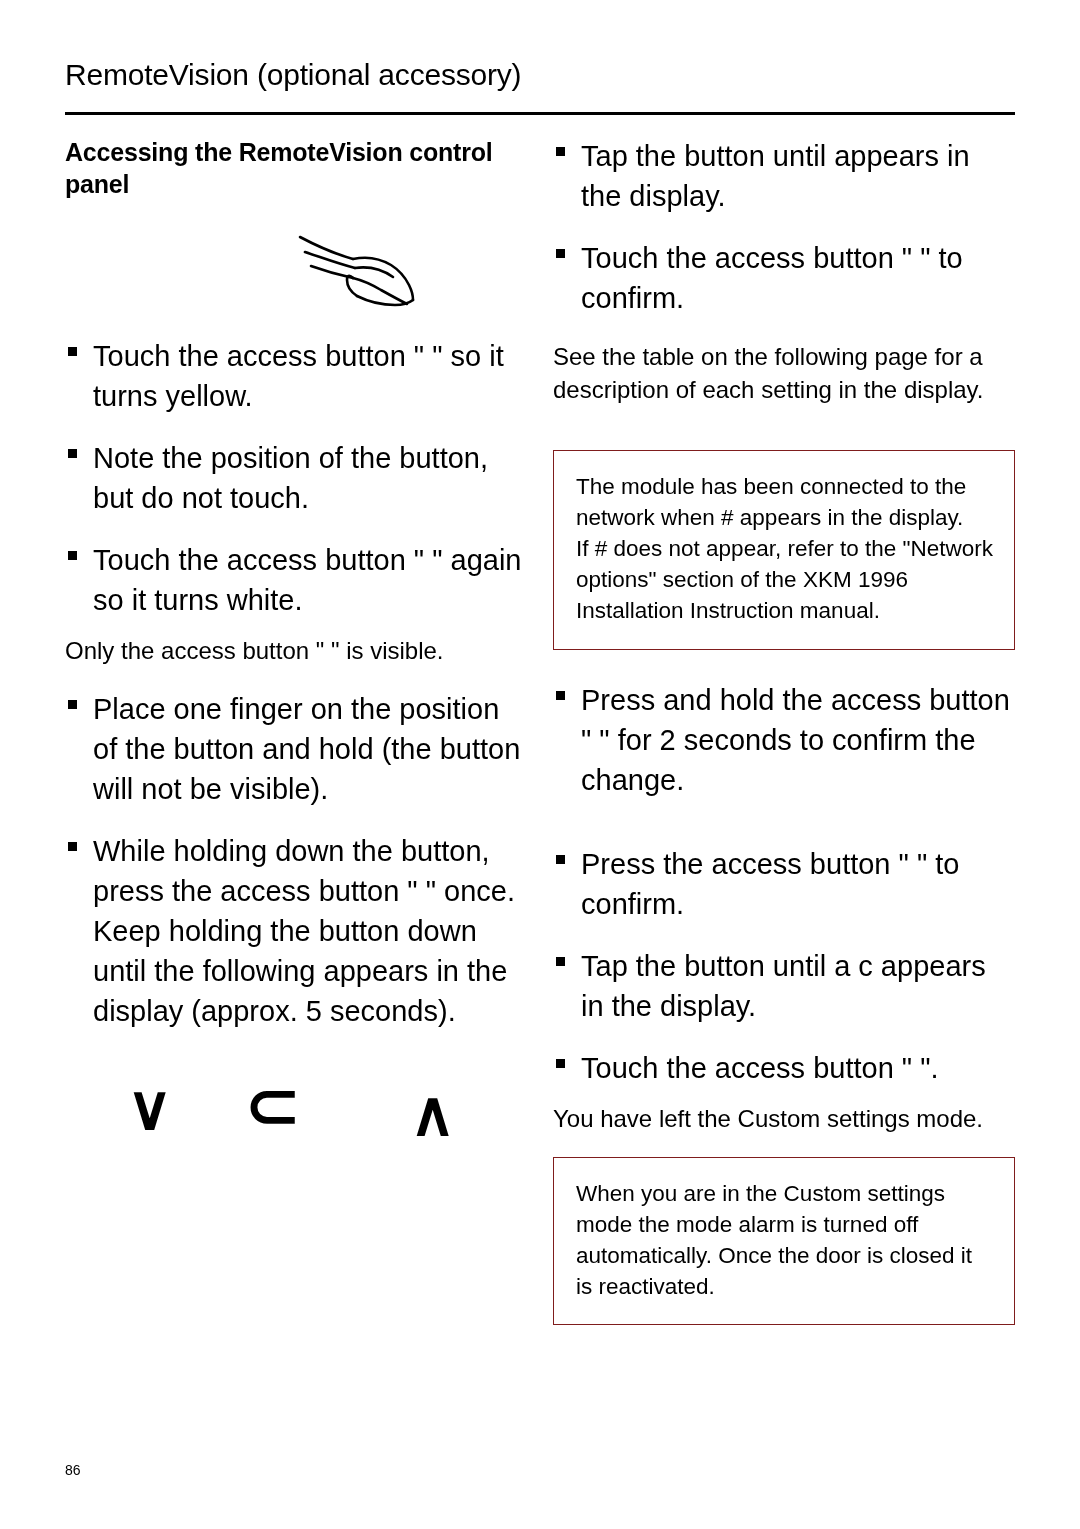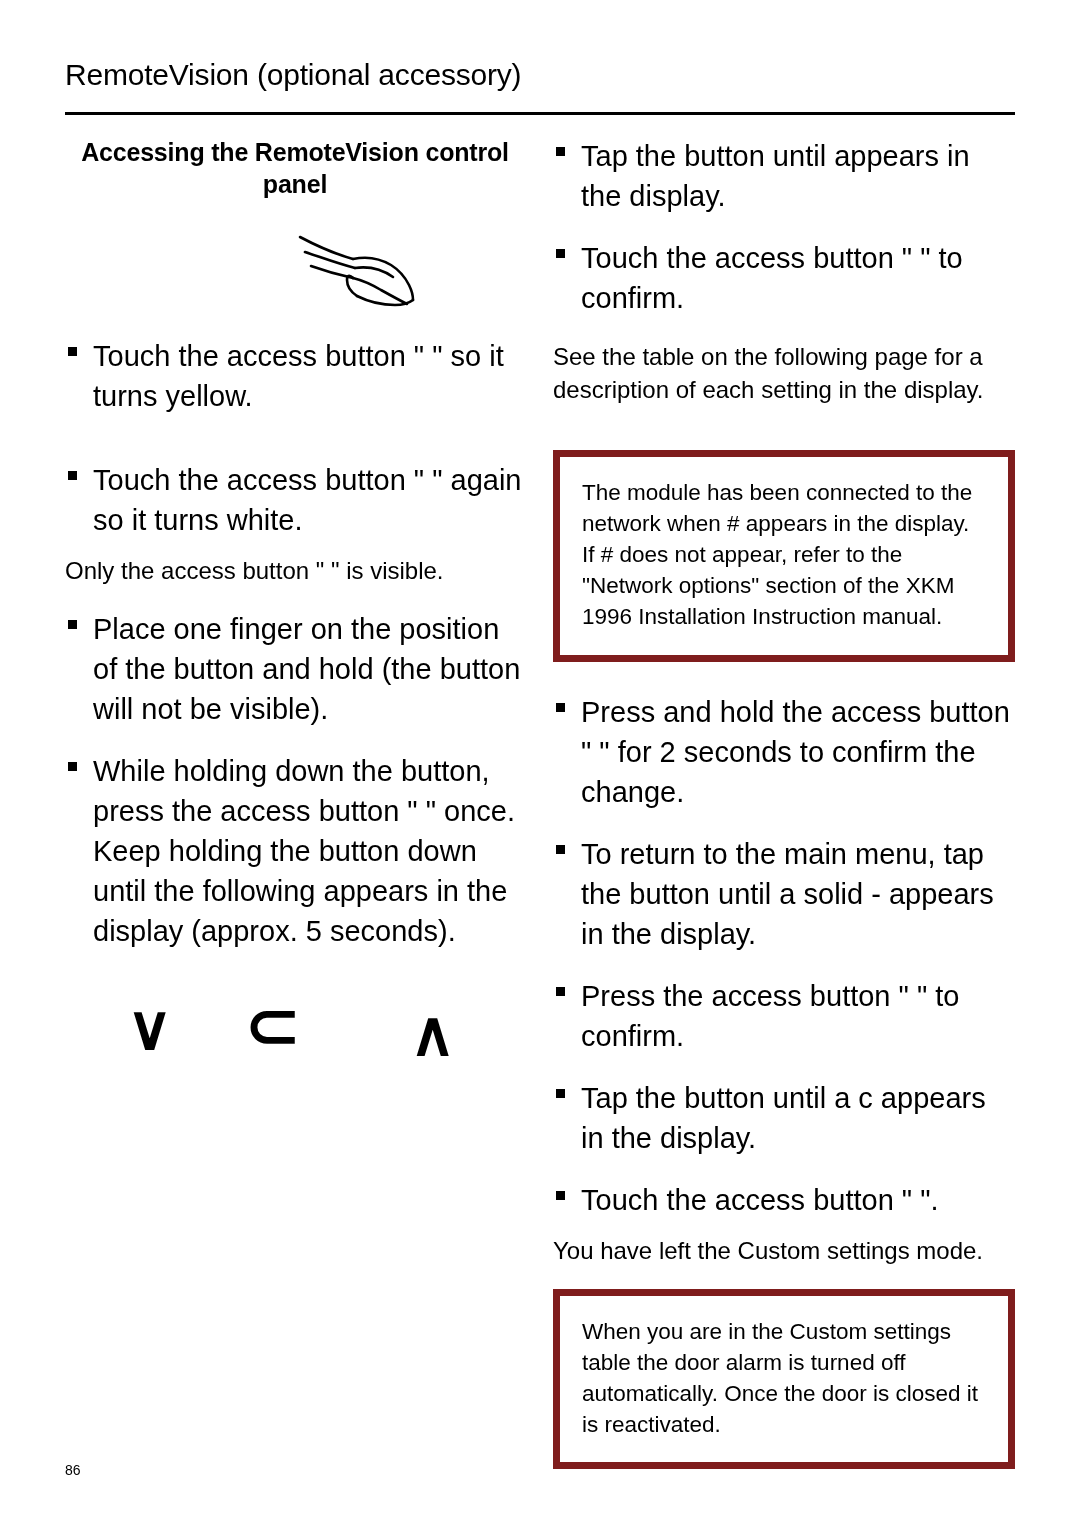--- a/index.html
+++ b/index.html
@@ -49,21 +49,20 @@
     left: 553px;
     top: 136px;
     width: 462px;
   }
   h2.section-title {
     font-size: 25px;
     font-weight: bold;
     margin: 0 0 0 0;
     line-height: 1.28;
     letter-spacing: -0.2px;
-    text-align: center;
   }
   p.body {
     font-size: 24px;
     line-height: 1.38;
     margin: 0;
   }
   .bullet {
     position: relative;
     padding-left: 28px;
     font-size: 29px;
@@ -95,21 +94,21 @@
   .display-row {
     position: relative;
     height: 96px;
     margin: 40px 0 44px 0;
   }
   .glyph {
     position: absolute;
     font-weight: bold;
   }
   .note-box {
-    border: 7px solid #7f1d1d;
+    border: 1px solid #7f1d1d;
     padding: 20px 20px 22px 22px;
     box-sizing: border-box;
   }
   .note-box p {
     font-size: 22.5px;
     line-height: 1.38;
     margin: 0;
   }
   .footer-page {
     position: absolute;
@@ -140,20 +139,21 @@
           <path d="M58 46 C 66 48, 76 52, 86 58 C 95 63, 104 68, 112 72"></path>
           <path d="M60 36 C 74 34, 88 38, 98 45"></path>
           <path d="M118 68 C 114 71, 108 73, 100 73 C 88 73, 74 70, 62 64"></path>
           <path d="M62 64 C 56 60, 52 54, 52 48 C 52 44, 54 42, 58 46"></path>
         </g>
       </svg>
     </div>
 
     <div class="bullet"><span class="sq"></span><span>Touch the access button "  " so it turns yellow.</span></div>
     <div class="gap-m"></div>
+    <div class="bullet"><span class="sq"></span><span>Note the position of the     button, but do not touch.</span></div>
     <div class="gap-m"></div>
     <div class="bullet"><span class="sq"></span><span>Touch the access button "  " again so it turns white.</span></div>
     <div class="gap-s"></div>
     <p class="body">Only the access button "  " is visible.</p>
     <div class="gap-m"></div>
     <div class="bullet"><span class="sq"></span><span>Place one finger on the position of the     button and hold (the     button will not be visible).</span></div>
     <div class="gap-m"></div>
     <div class="bullet"><span class="sq"></span><span>While holding down the     button, press the access button "  " once. Keep holding the     button down until the following appears in the display (approx. 5 seconds).</span></div>
 
     <div class="display-row">
@@ -178,32 +178,31 @@
 
     <div class="note-box">
       <p>The module has been connected to the network when   # appears in the display.</p>
       <p>If   # does not appear, refer to the "Network options" section of the XKM 1996 Installation Instruction manual.</p>
     </div>
 
     <div class="gap-l"></div>
 
     <div class="bullet"><span class="sq"></span><span>Press and hold the access button "  " for 2 seconds to confirm the change.</span></div>
     <div class="gap-m"></div>
-    <div class="bullet"><span class="sq"></span><span>To return to the main menu, tap the     button until a solid   - appears in the display.</span></div>
     <div class="gap-m"></div>
     <div class="bullet"><span class="sq"></span><span>Press the access button "  " to confirm.</span></div>
     <div class="gap-m"></div>
     <div class="bullet"><span class="sq"></span><span>Tap the     button until a c appears in the display.</span></div>
     <div class="gap-m"></div>
     <div class="bullet"><span class="sq"></span><span>Touch the access button "  ".</span></div>
     <div class="gap-s"></div>
 
     <p class="body">You have left the Custom settings mode.</p>
 
     <div class="gap-m"></div>
 
     <div class="note-box">
-      <p>When you are in the Custom settings table the door alarm is turned off automatically. Once the door is closed it is reactivated.</p>
+      <p>When you are in the Custom settings mode the mode alarm is turned off automatically. Once the door is closed it is reactivated.</p>
     </div>
   </div>
 
   <div class="footer-page">86</div>
 </div>
 
 </body></html>

